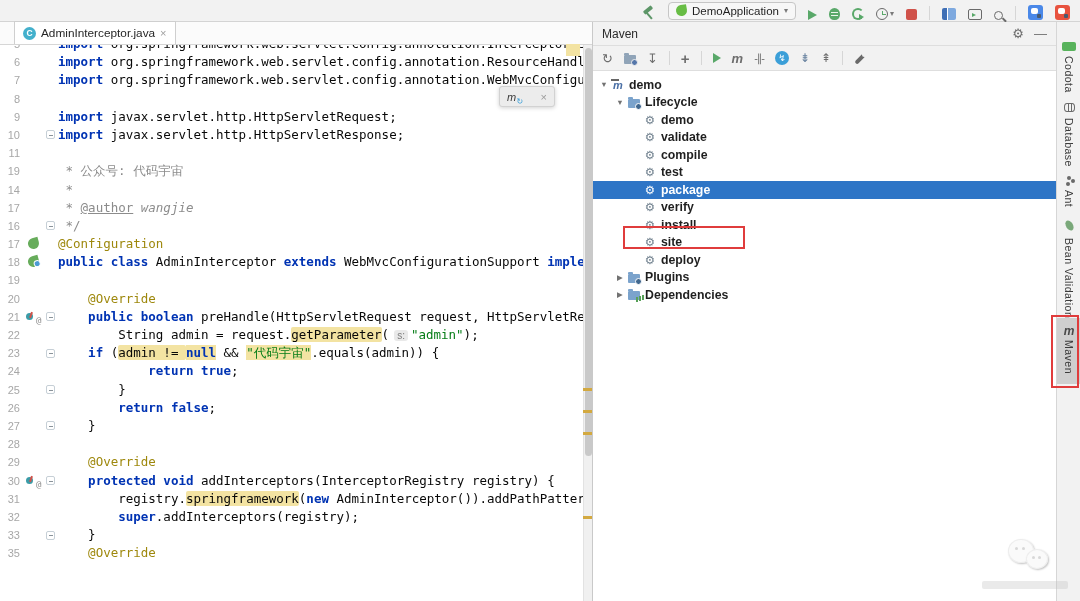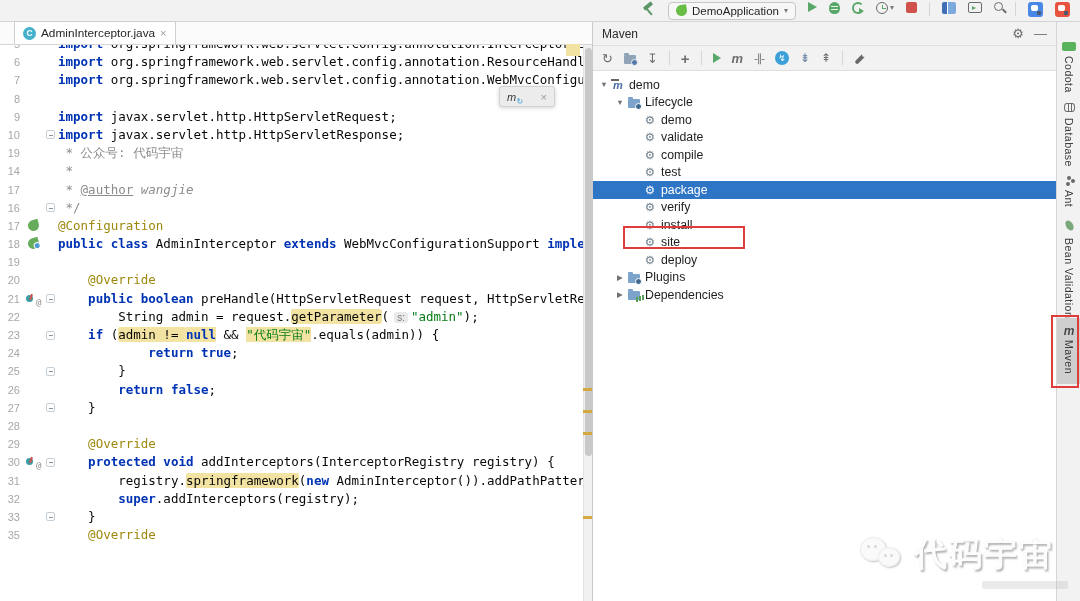--- a/index.html
+++ b/index.html
@@ -3,21 +3,21 @@
 <meta charset="utf-8">
 <style>
   * { margin:0; padding:0; box-sizing:border-box; }
   html,body { width:1080px; height:601px; overflow:hidden; }
   body { font-family:"Liberation Sans", sans-serif; background:#fff; position:relative; }
 
   
   #titlebar { position:absolute; left:0; top:0; width:1080px; height:22px;
     background:#f2f2f2; border-bottom:1px solid #d4d4d4; display:flex; align-items:center; }
   #titlebar .spacer { flex:1; }
-  #tb-icons { display:flex; align-items:flex-start; gap:12px; padding-right:10px; }
+  #tb-icons { display:flex; align-items:flex-end; gap:12px; padding-right:10px; }
   .tsep { width:1px; height:14px; background:#d6d6d6; }
   .ticon { display:inline-flex; align-items:center; justify-content:center;
     font-size:13px; color:#6e6e6e; cursor:default; position:relative; }
 
   #runbox { display:flex; align-items:center; gap:5px; border:1px solid #c6c6c6;
     border-radius:4px; height:18px; padding:0 7px; background:#f7f7f7; }
   #runbox .lbl { font-size:11.5px; color:#1f1f1f; }
   .chev { font-size:8px; color:#7a7a7a; }
 
   .ic-build-project-icon { width:14px; height:14px; }
@@ -162,21 +162,21 @@
   .ic-maven-settings-icon::after { content:""; position:absolute; right:0; top:0; width:5px; height:5px;
     background:#f2f2f2; border-radius:50%; }
 
   #mv-tree { padding-top:5px; position:relative; }
   .mv-row { height:17.5px; display:flex; align-items:center; font-size:12.3px; color:#1f1f1f; }
   .mv-row.selected { background:#2e75c6; color:#fff; }
   .mv-row .arrow { width:12px; text-align:center; font-size:7.5px; color:#727272; flex:none; }
   .mv-row.selected .arrow { color:#dfeaf7; }
   .mv-row .nico { width:16px; flex:none; display:inline-flex; justify-content:center;
     align-items:center; position:relative; }
-  .mv-row .lbl { padding-left:3px; }
+  .mv-row .lbl { padding-left:3px;font-weight:bold; }
   .ic-goal-gear-icon { font-size:11.5px; color:#70808e; }
   .mv-row.selected .ic-goal-gear-icon { color:#fff; }
   .ic-maven-project-icon { font-size:11px; font-style:italic; font-weight:bold; color:#4a6fa5; position:relative; }
   .ic-maven-project-icon::before { content:""; position:absolute; left:-2px; top:0; width:8px;
     height:2px; background:#666; }
   .ic-lifecycle-folder-icon, .ic-plugins-folder-icon, .ic-dependencies-folder-icon {
     width:12px; height:9px; background:#7ba3cc; border-radius:1px; position:relative; margin-top:2px; }
   .ic-lifecycle-folder-icon::before, .ic-plugins-folder-icon::before,
   .ic-dependencies-folder-icon::before { content:""; position:absolute; left:0; top:-2px;
     width:5px; height:2px; background:#7ba3cc; border-radius:1px 1px 0 0; }
@@ -261,20 +261,21 @@
 </div>
 
 <div id="editor">
   <div id="code-lines">
       <div class="row"><span class="num">5</span><span class="gslot"></span><span class="fslot"></span><span class="codetext"><span class="t-k">import</span><span class="t-p"> org.springframework.web.servlet.config.annotation.InterceptorRegistry;</span></span></div>
       <div class="row"><span class="num">6</span><span class="gslot"></span><span class="fslot"></span><span class="codetext"><span class="t-k">import</span><span class="t-p"> org.springframework.web.servlet.config.annotation.ResourceHandlerRegistry;</span></span></div>
       <div class="row"><span class="num">7</span><span class="gslot"></span><span class="fslot"></span><span class="codetext"><span class="t-k">import</span><span class="t-p"> org.springframework.web.servlet.config.annotation.WebMvcConfigurationSupport;</span></span></div>
       <div class="row"><span class="num">8</span><span class="gslot"></span><span class="fslot"></span><span class="codetext"></span></div>
       <div class="row"><span class="num">9</span><span class="gslot"></span><span class="fslot"></span><span class="codetext"><span class="t-k">import</span><span class="t-p"> javax.servlet.http.HttpServletRequest;</span></span></div>
       <div class="row"><span class="num">10</span><span class="gslot"></span><span class="fslot"><span class="foldbox"></span></span><span class="codetext"><span class="t-k">import</span><span class="t-p"> javax.servlet.http.HttpServletResponse;</span></span></div>
+      <div class="row"><span class="num">11</span><span class="gslot"></span><span class="fslot"></span><span class="codetext"></span></div>
       <div class="row"><span class="num">19</span><span class="gslot"></span><span class="fslot"></span><span class="codetext"><span class="t-c"> * 公众号: 代码宇宙</span></span></div>
       <div class="row"><span class="num">14</span><span class="gslot"></span><span class="fslot"></span><span class="codetext"><span class="t-c"> *</span></span></div>
       <div class="row"><span class="num">17</span><span class="gslot"></span><span class="fslot"></span><span class="codetext"><span class="t-c"> * </span><span class="t-cu">@author</span><span class="t-ci"> wangjie</span></span></div>
       <div class="row"><span class="num">16</span><span class="gslot"></span><span class="fslot"><span class="foldbox"></span></span><span class="codetext"><span class="t-c"> */</span></span></div>
       <div class="row"><span class="num">17</span><span class="gslot"><span class="ic-spring-leaf-icon"></span></span><span class="fslot"></span><span class="codetext"><span class="t-a">@Configuration</span></span></div>
       <div class="row"><span class="num">18</span><span class="gslot"><span class="ic-spring-bean-icon"></span></span><span class="fslot"></span><span class="codetext"><span class="t-k">public class</span><span class="t-p"> AdminInterceptor </span><span class="t-k">extends</span><span class="t-p"> WebMvcConfigurationSupport </span><span class="t-k">implements</span></span></div>
       <div class="row"><span class="num">19</span><span class="gslot"></span><span class="fslot"></span><span class="codetext"></span></div>
       <div class="row"><span class="num">20</span><span class="gslot"></span><span class="fslot"></span><span class="codetext"><span class="t-a">    @Override</span></span></div>
       <div class="row"><span class="num">21</span><span class="gslot"><span class="ic-override-method-icon"><span class="dot"></span><span class="tick"></span><span class="at">@</span></span></span><span class="fslot"><span class="foldbox"></span></span><span class="codetext"><span class="t-k">    public boolean</span><span class="t-p"> preHandle(HttpServletRequest request, HttpServletResponse response) {</span></span></div>
       <div class="row"><span class="num">22</span><span class="gslot"></span><span class="fslot"></span><span class="codetext"><span class="t-p">        String admin = request.</span><span class="t-hl">getParameter</span><span class="t-p">(</span><span class="t-hint">s:</span><span class="t-s">"admin"</span><span class="t-p">);</span></span></div>
@@ -466,15 +467,14 @@
   <div id="wm-bubbles">
     <div class="bub big">
         <span class="eye" style="left:7px;top:8px"></span>
         <span class="eye" style="left:14px;top:8px"></span>
       </div>
     <div class="bub small">
         <span class="eye" style="left:6px;top:7px"></span>
         <span class="eye" style="left:12px;top:7px"></span>
       </div>
   </div>
-  <div id="wm-text">代码宇宙</div>
 </div>
 <div id="wm-url"></div>
 
 </body></html>

